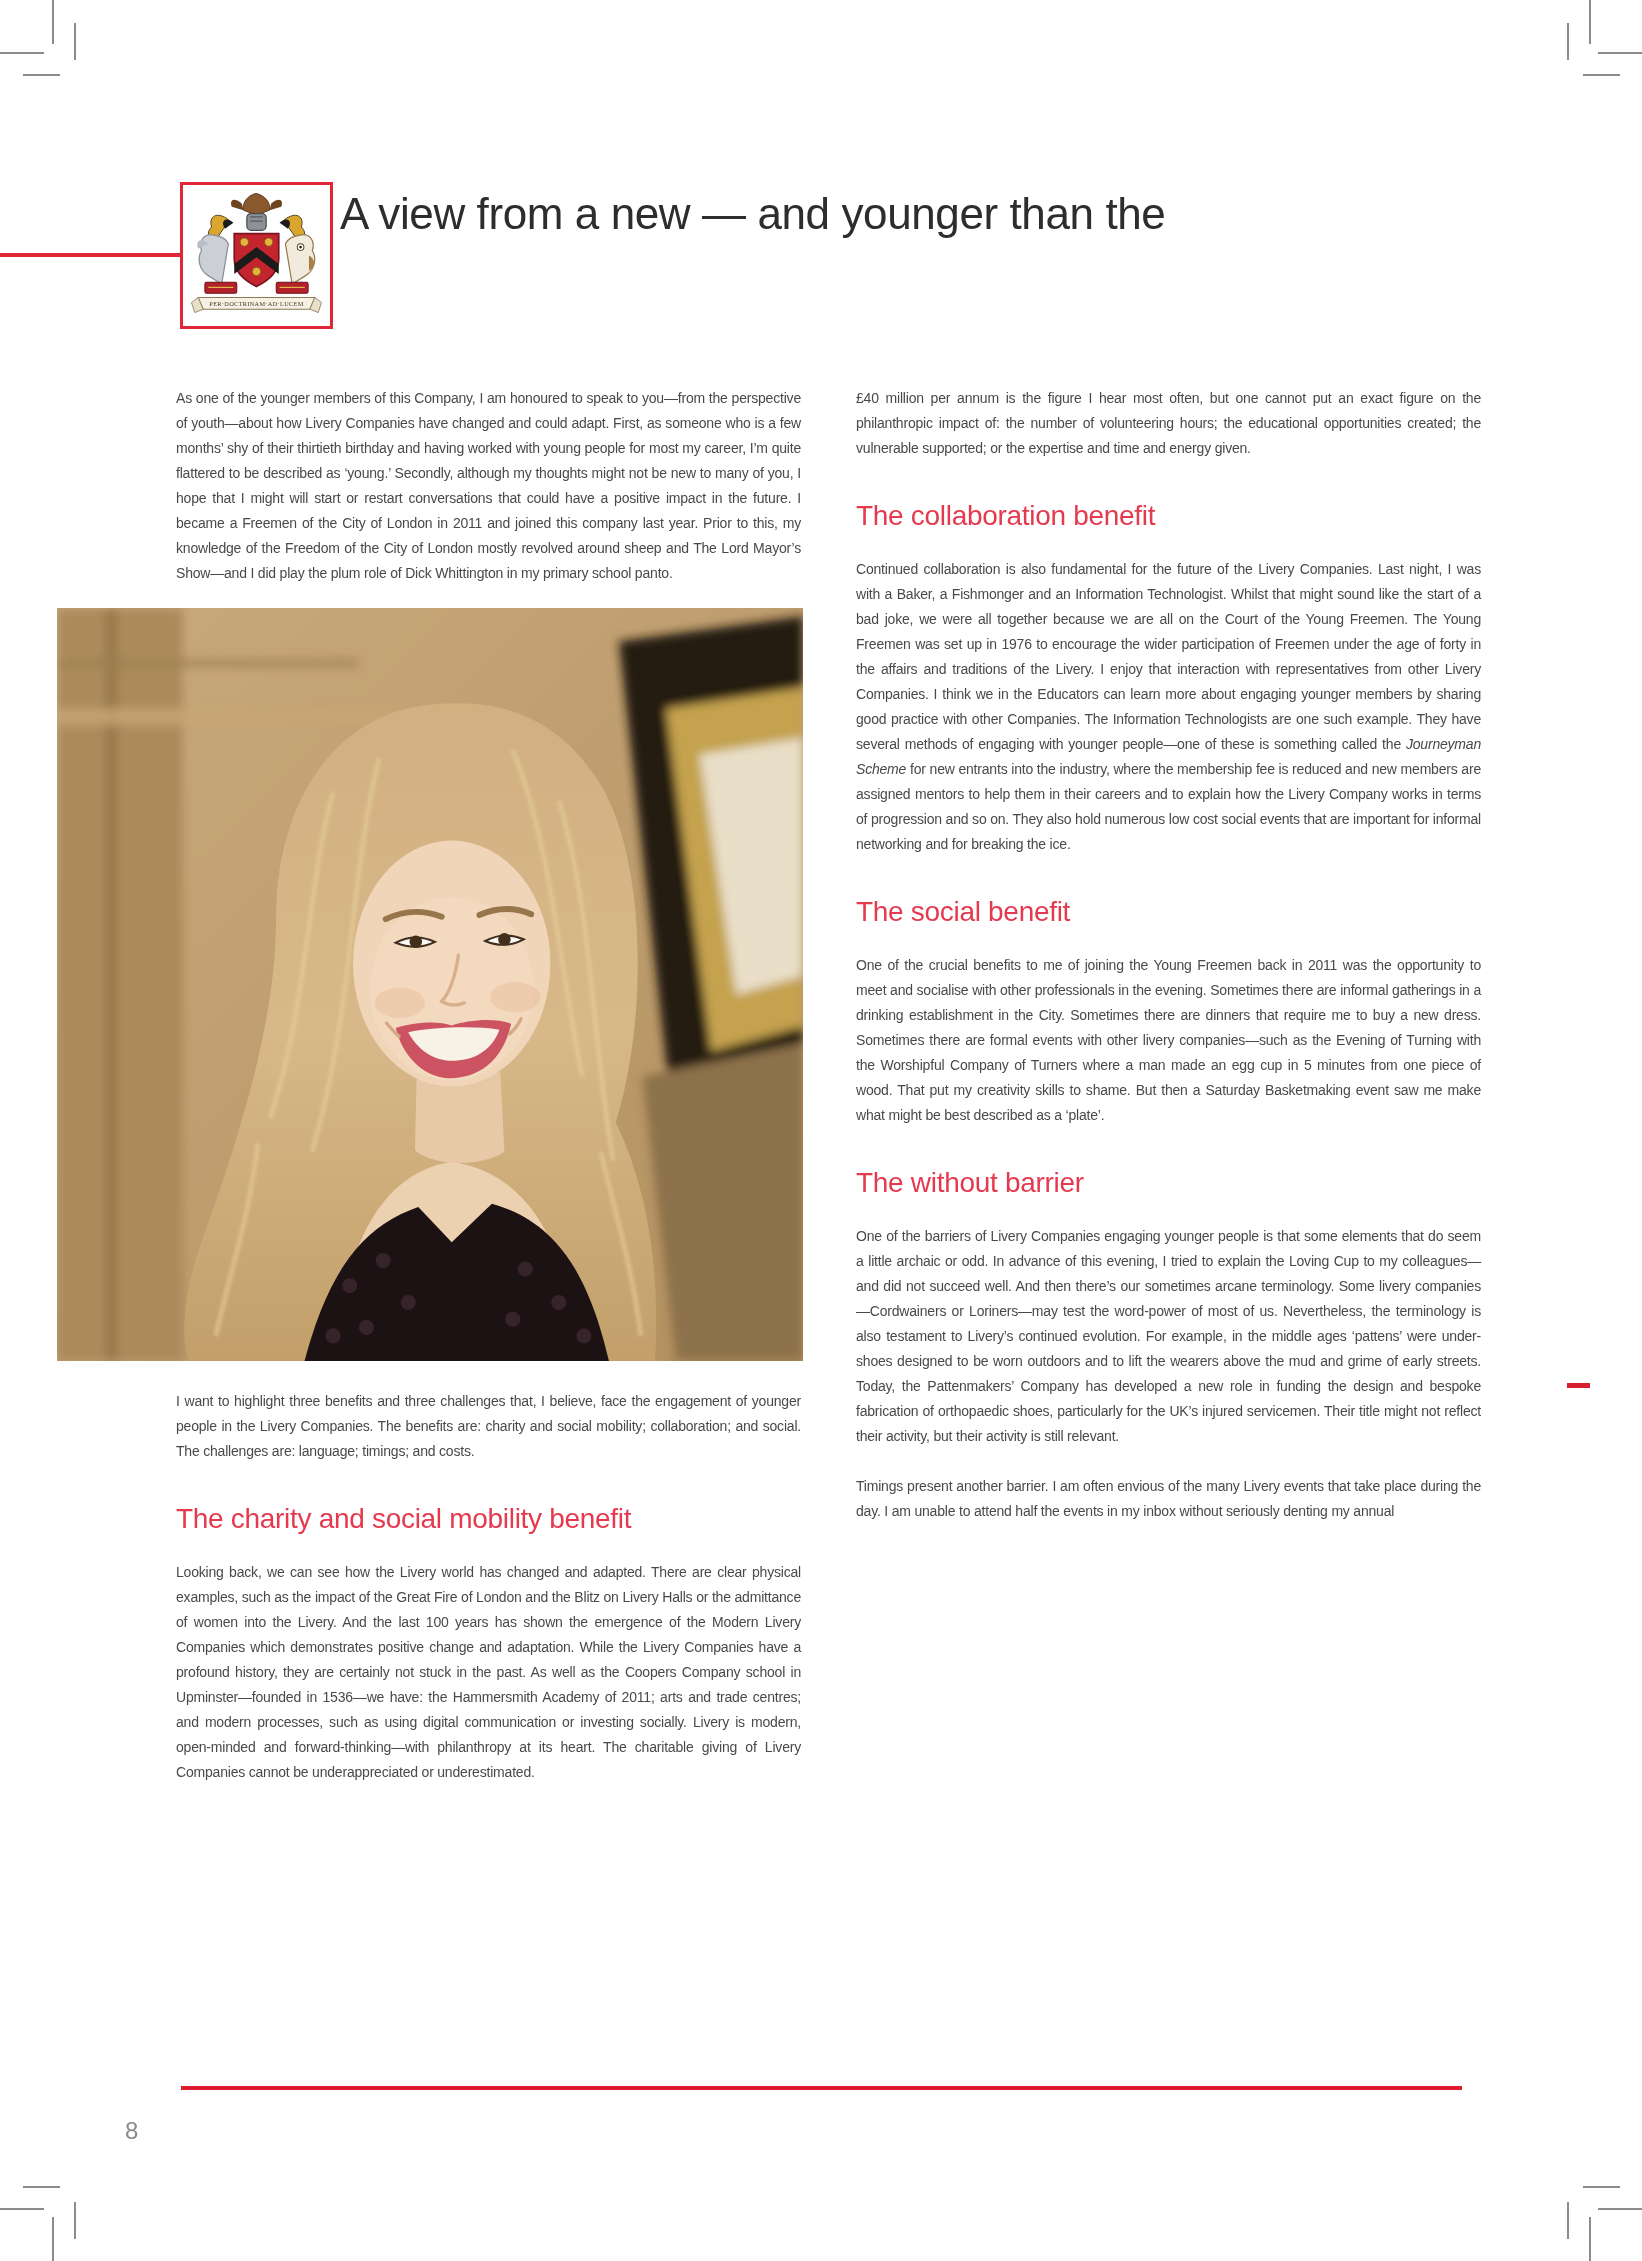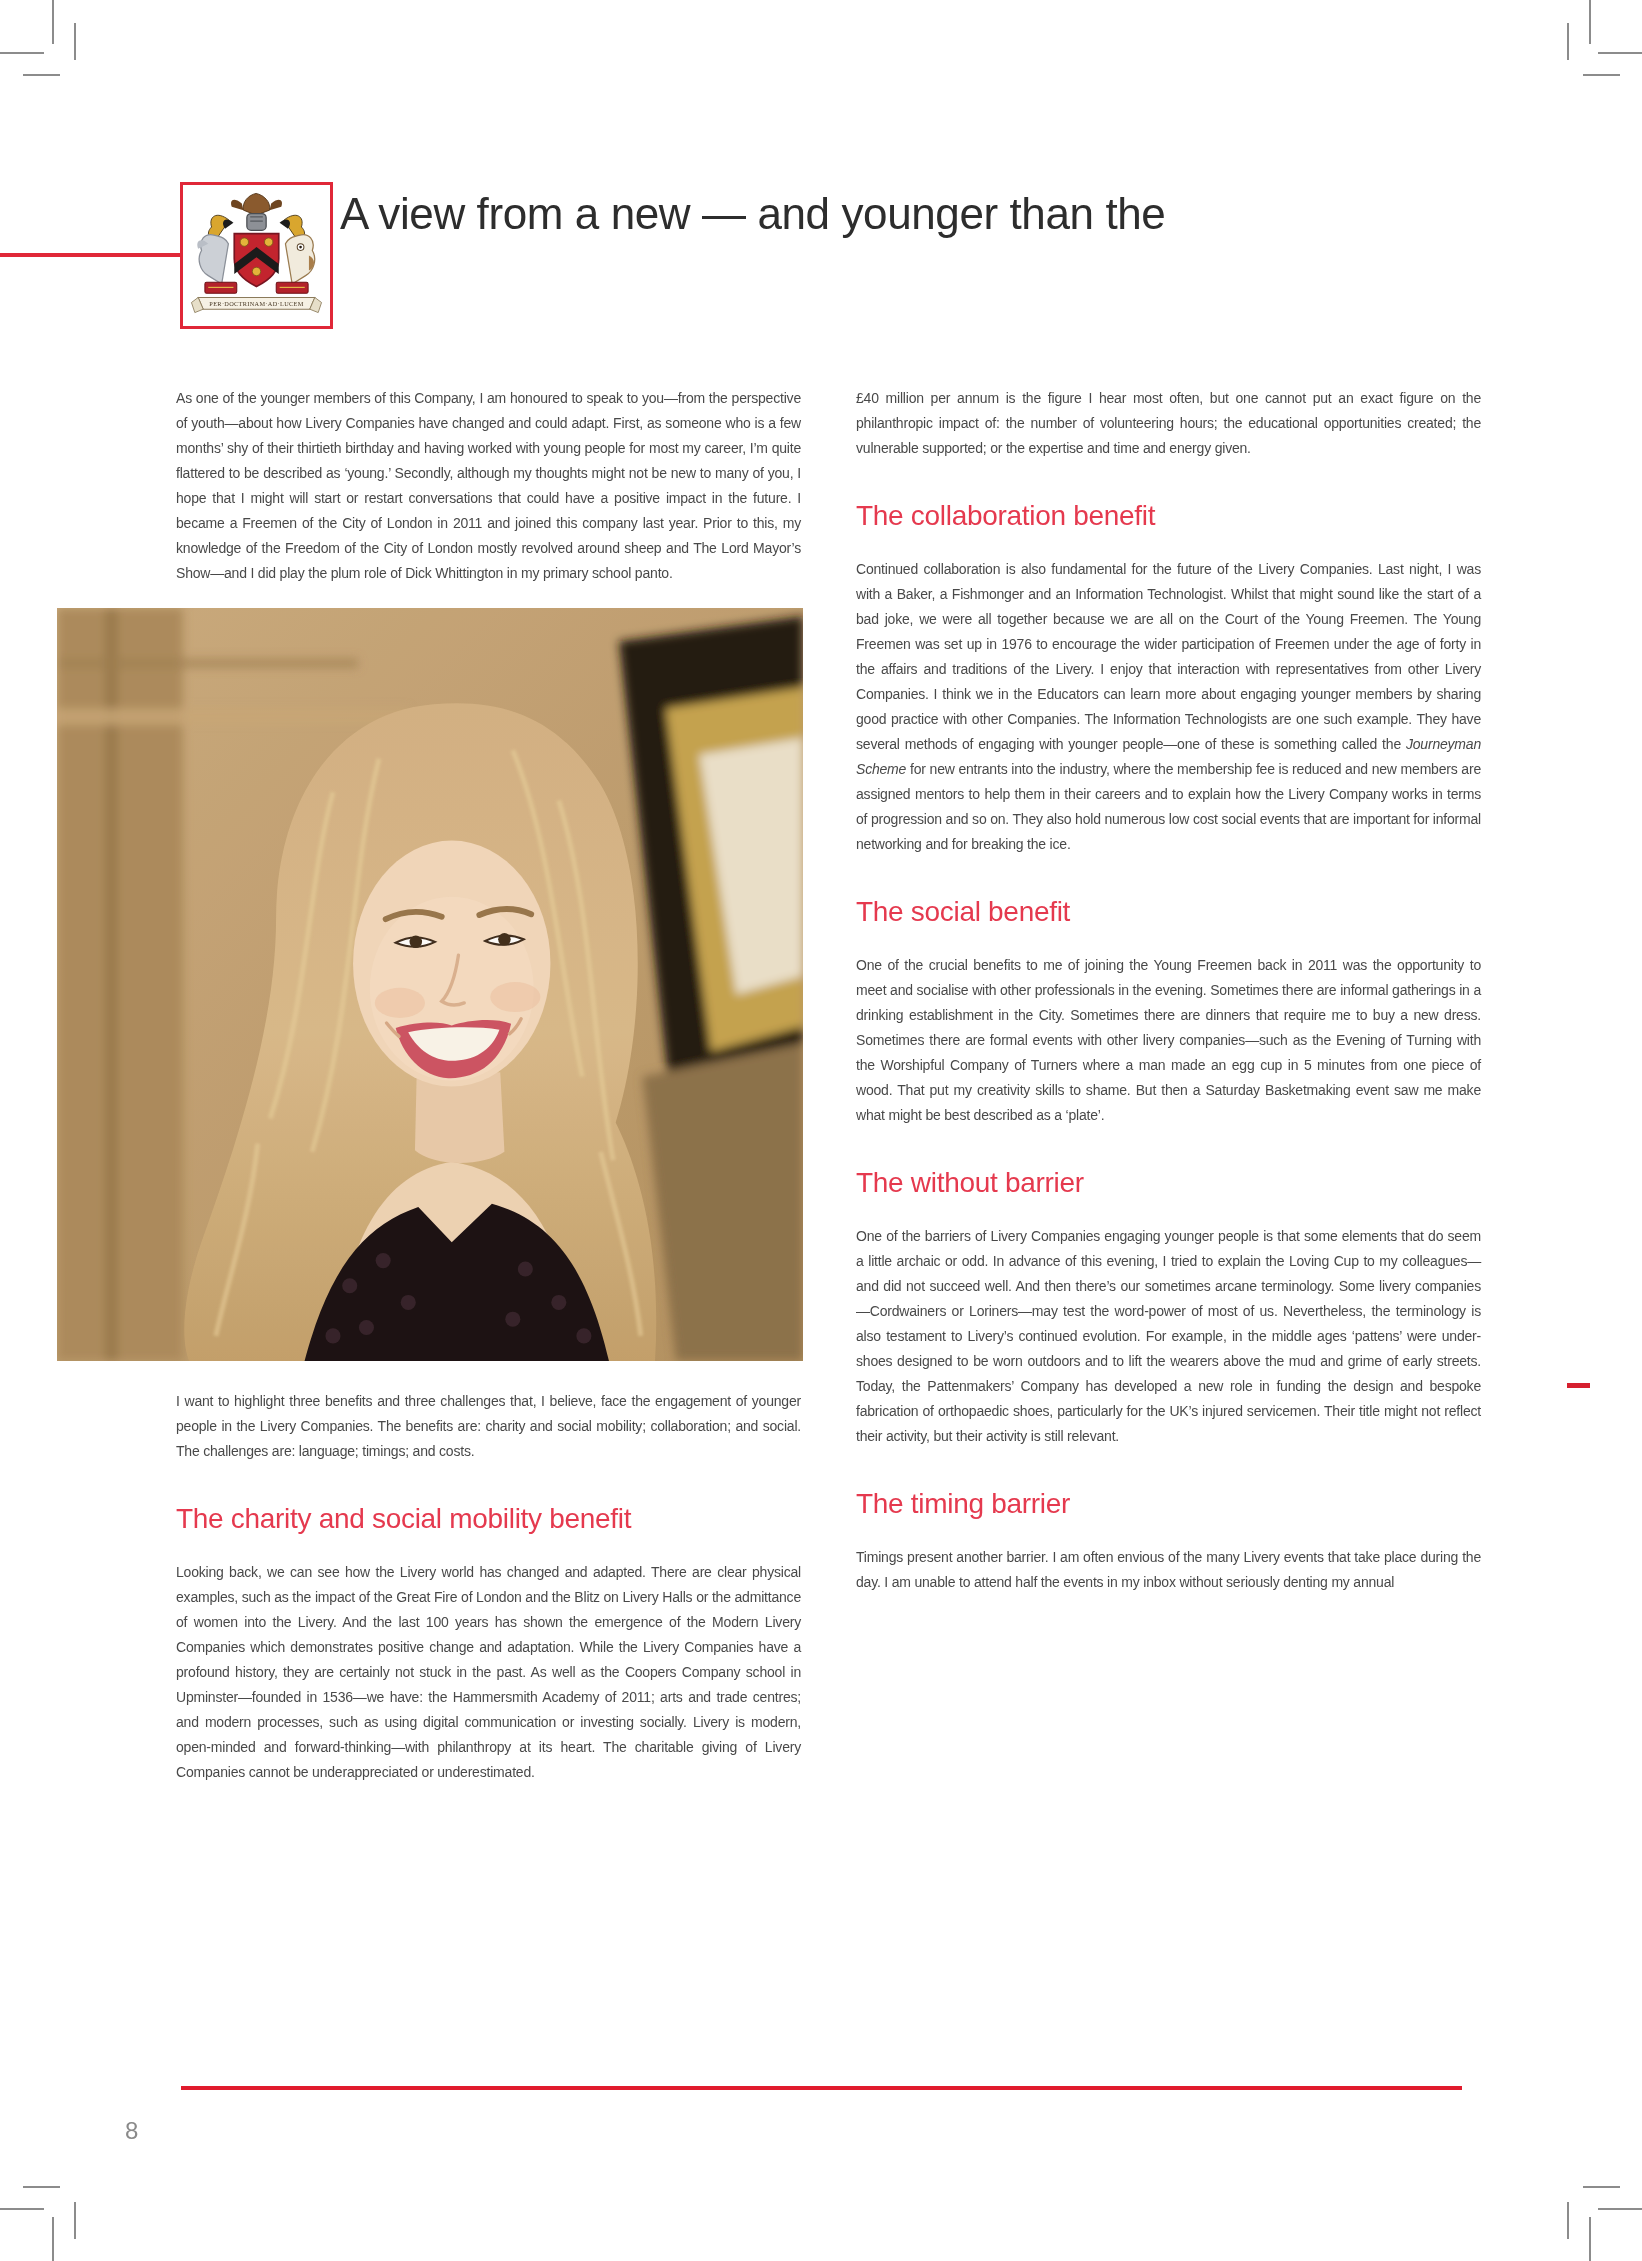--- a/index.html
+++ b/index.html
@@ -197,21 +197,20 @@
 
       <h2 class="red-heading">The collaboration benefit</h2>
       <p class="para-gap"><span>Continued collaboration is also fundamental for the future of the Livery Companies. Last night, I was with a Baker, a Fishmonger and an Information Technologist. Whilst that might sound like the start of a bad joke, we were all together because we are all on the Court of the Young Freemen. The Young Freemen was set up in 1976 to encourage the wider participation of Freemen under the age of forty in the affairs and traditions of the Livery. I enjoy that interaction with representatives from other Livery Companies. I think we in the Educators can learn more about engaging younger members by sharing good practice with other Companies. The Information Technologists are one such example. They have several methods of engaging with younger people—one of these is something called the </span><i>Journeyman Scheme</i><span> for new entrants into the industry, where the membership fee is reduced and new members are assigned mentors to help them in their careers and to explain how the Livery Company works in terms of progression and so on. They also hold numerous low cost social events that are important for informal networking and for breaking the ice.</span></p>
 
       <h2 class="red-heading">The social benefit</h2>
       <p class="para-gap">One of the crucial benefits to me of joining the Young Freemen back in 2011 was the opportunity to meet and socialise with other professionals in the evening. Sometimes there are informal gatherings in a drinking establishment in the City. Sometimes there are dinners that require me to buy a new dress. Sometimes there are formal events with other livery companies—such as the Evening of Turning with the Worshipful Company of Turners where a man made an egg cup in 5 minutes from one piece of wood. That put my creativity skills to shame. But then a Saturday Basketmaking event saw me make what might be best described as a ‘plate’.</p>
 
       <h2 class="red-heading">The without barrier</h2>
       <p class="para-gap">One of the barriers of Livery Companies engaging younger people is that some elements that do seem a little archaic or odd. In advance of this evening, I tried to explain the Loving Cup to my colleagues—and did not succeed well. And then there’s our sometimes arcane terminology. Some livery companies—Cordwainers or Loriners—may test the word-power of most of us. Nevertheless, the terminology is also testament to Livery’s continued evolution. For example, in the middle ages ‘pattens’ were under-shoes designed to be worn outdoors and to lift the wearers above the mud and grime of early streets. Today, the Pattenmakers’ Company has developed a new role in funding the design and bespoke fabrication of orthopaedic shoes, particularly for the UK’s injured servicemen. Their title might not reflect their activity, but their activity is still relevant.</p>
 
-      <h2 class="red-heading">The timing barrier</h2>
       <p class="para-gap">Timings present another barrier. I am often envious of the many Livery events that take place during the day. I am unable to attend half the events in my inbox without seriously denting my annual</p>
     </div>
 
   </div>
 
   <div class="right-dash"></div>
   <div class="bottom-rule"></div>
   <div class="page-number">8</div>
 
 </div>

